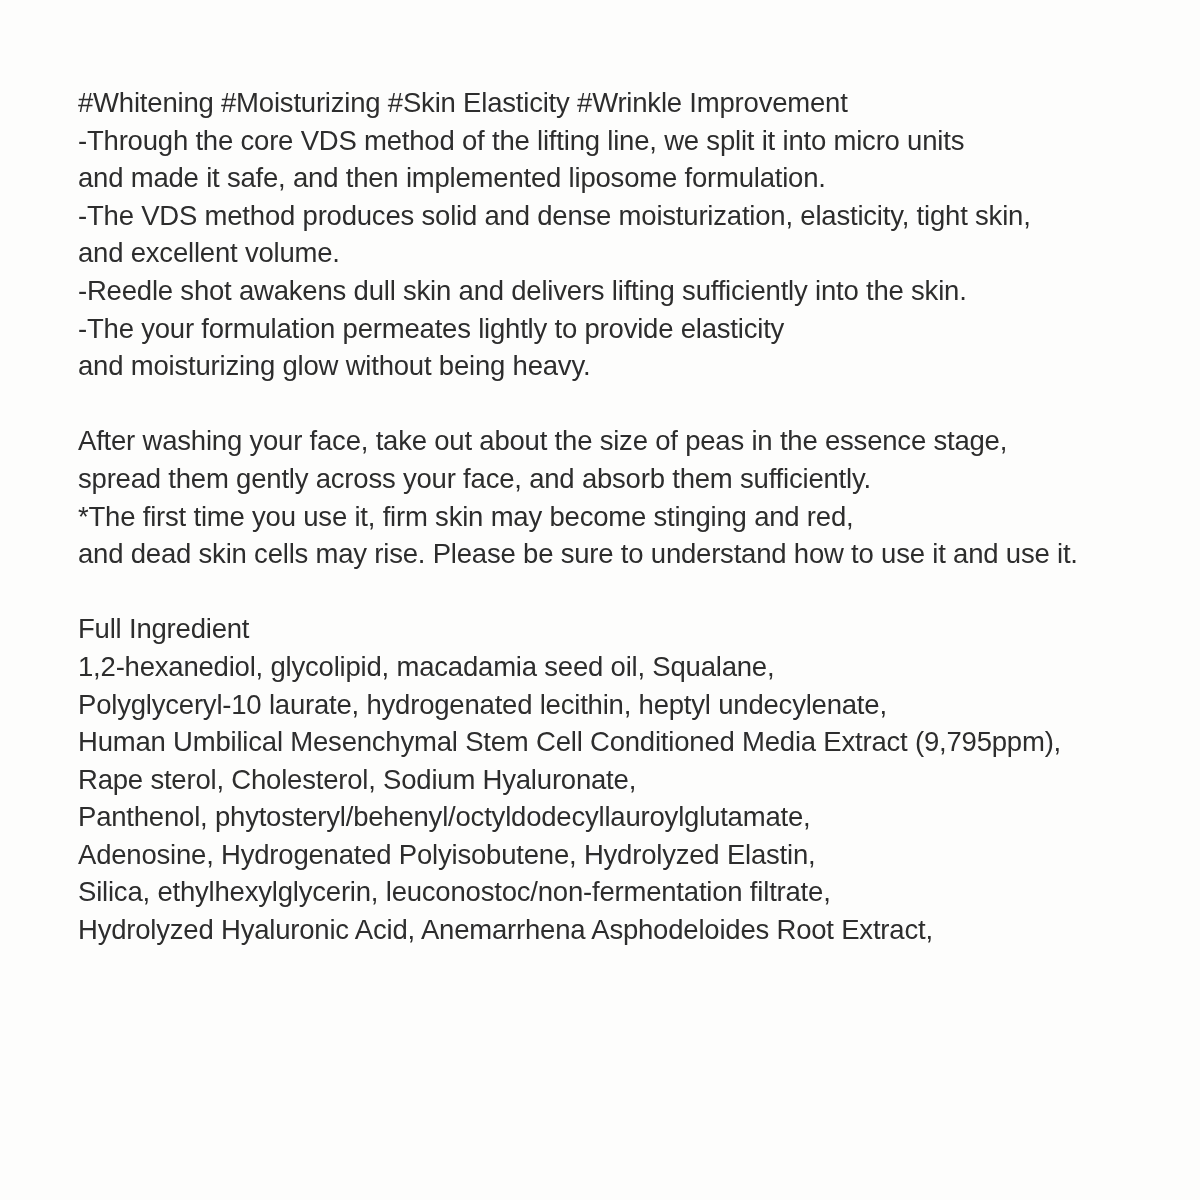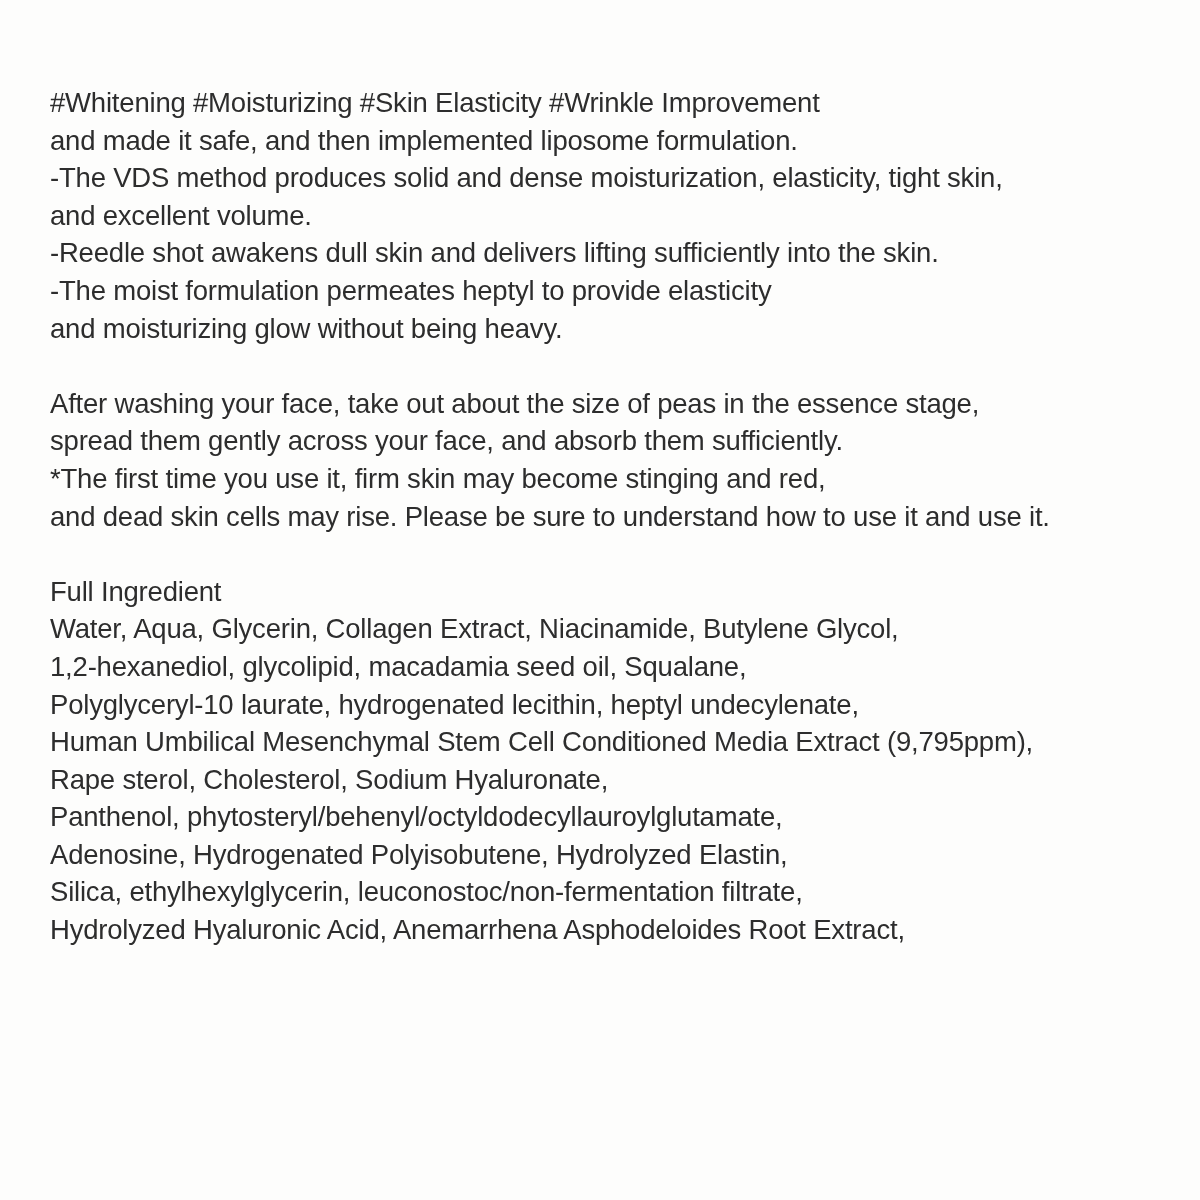--- a/index.html
+++ b/index.html
@@ -9,21 +9,21 @@
   body {
     width: 1200px;
     height: 1200px;
     background: #fdfdfc;
     overflow: hidden;
   }
   .page {
     box-sizing: border-box;
     width: 1200px;
     height: 1200px;
-    padding: 84px 30px 0 50px;
+    padding: 84px 30px 0 78px;
     font-family: "Liberation Sans", "DejaVu Sans", sans-serif;
     font-weight: 300;
     font-size: 27.5px;
     line-height: 37.6px;
     letter-spacing: -0.2px;
     color: #2d2d2d;
   }
   .block {
     margin: 0 0 37.6px 0;
   }
@@ -32,42 +32,42 @@
   }
 </style>
 </head>
 <body>
 
 <div class="page">
 
   <section class="block">
     <div>
         <div class="line">#Whitening #Moisturizing #Skin Elasticity #Wrinkle Improvement</div>
+        <div class="line">-Through the core VDS method of the lifting line, we split it into micro units</div>
         <div class="line">and made it safe, and then implemented liposome formulation.</div>
         <div class="line">-The VDS method produces solid and dense moisturization, elasticity, tight skin,</div>
         <div class="line">and excellent volume.</div>
         <div class="line">-Reedle shot awakens dull skin and delivers lifting sufficiently into the skin.</div>
-        <div class="line">-The moist formulation permeates heptyl to provide elasticity</div>
+        <div class="line">-The your formulation permeates lightly to provide elasticity</div>
         <div class="line">and moisturizing glow without being heavy.</div>
       </div>
   </section>
 
   <section class="block">
     <div>
         <div class="line">After washing your face, take out about the size of peas in the essence stage,</div>
         <div class="line">spread them gently across your face, and absorb them sufficiently.</div>
         <div class="line">*The first time you use it, firm skin may become stinging and red,</div>
         <div class="line">and dead skin cells may rise. Please be sure to understand how to use it and use it.</div>
       </div>
   </section>
 
   <section class="block">
     <div class="line">Full Ingredient</div>
     <div>
-        <div class="line">Water, Aqua, Glycerin, Collagen Extract, Niacinamide, Butylene Glycol,</div>
         <div class="line">1,2-hexanediol, glycolipid, macadamia seed oil, Squalane,</div>
         <div class="line">Polyglyceryl-10 laurate, hydrogenated lecithin, heptyl undecylenate,</div>
         <div class="line">Human Umbilical Mesenchymal Stem Cell Conditioned Media Extract (9,795ppm),</div>
         <div class="line">Rape sterol, Cholesterol, Sodium Hyaluronate,</div>
         <div class="line">Panthenol, phytosteryl/behenyl/octyldodecyllauroylglutamate,</div>
         <div class="line">Adenosine, Hydrogenated Polyisobutene, Hydrolyzed Elastin,</div>
         <div class="line">Silica, ethylhexylglycerin, leuconostoc/non-fermentation filtrate,</div>
         <div class="line">Hydrolyzed Hyaluronic Acid, Anemarrhena Asphodeloides Root Extract,</div>
       </div>
   </section>

